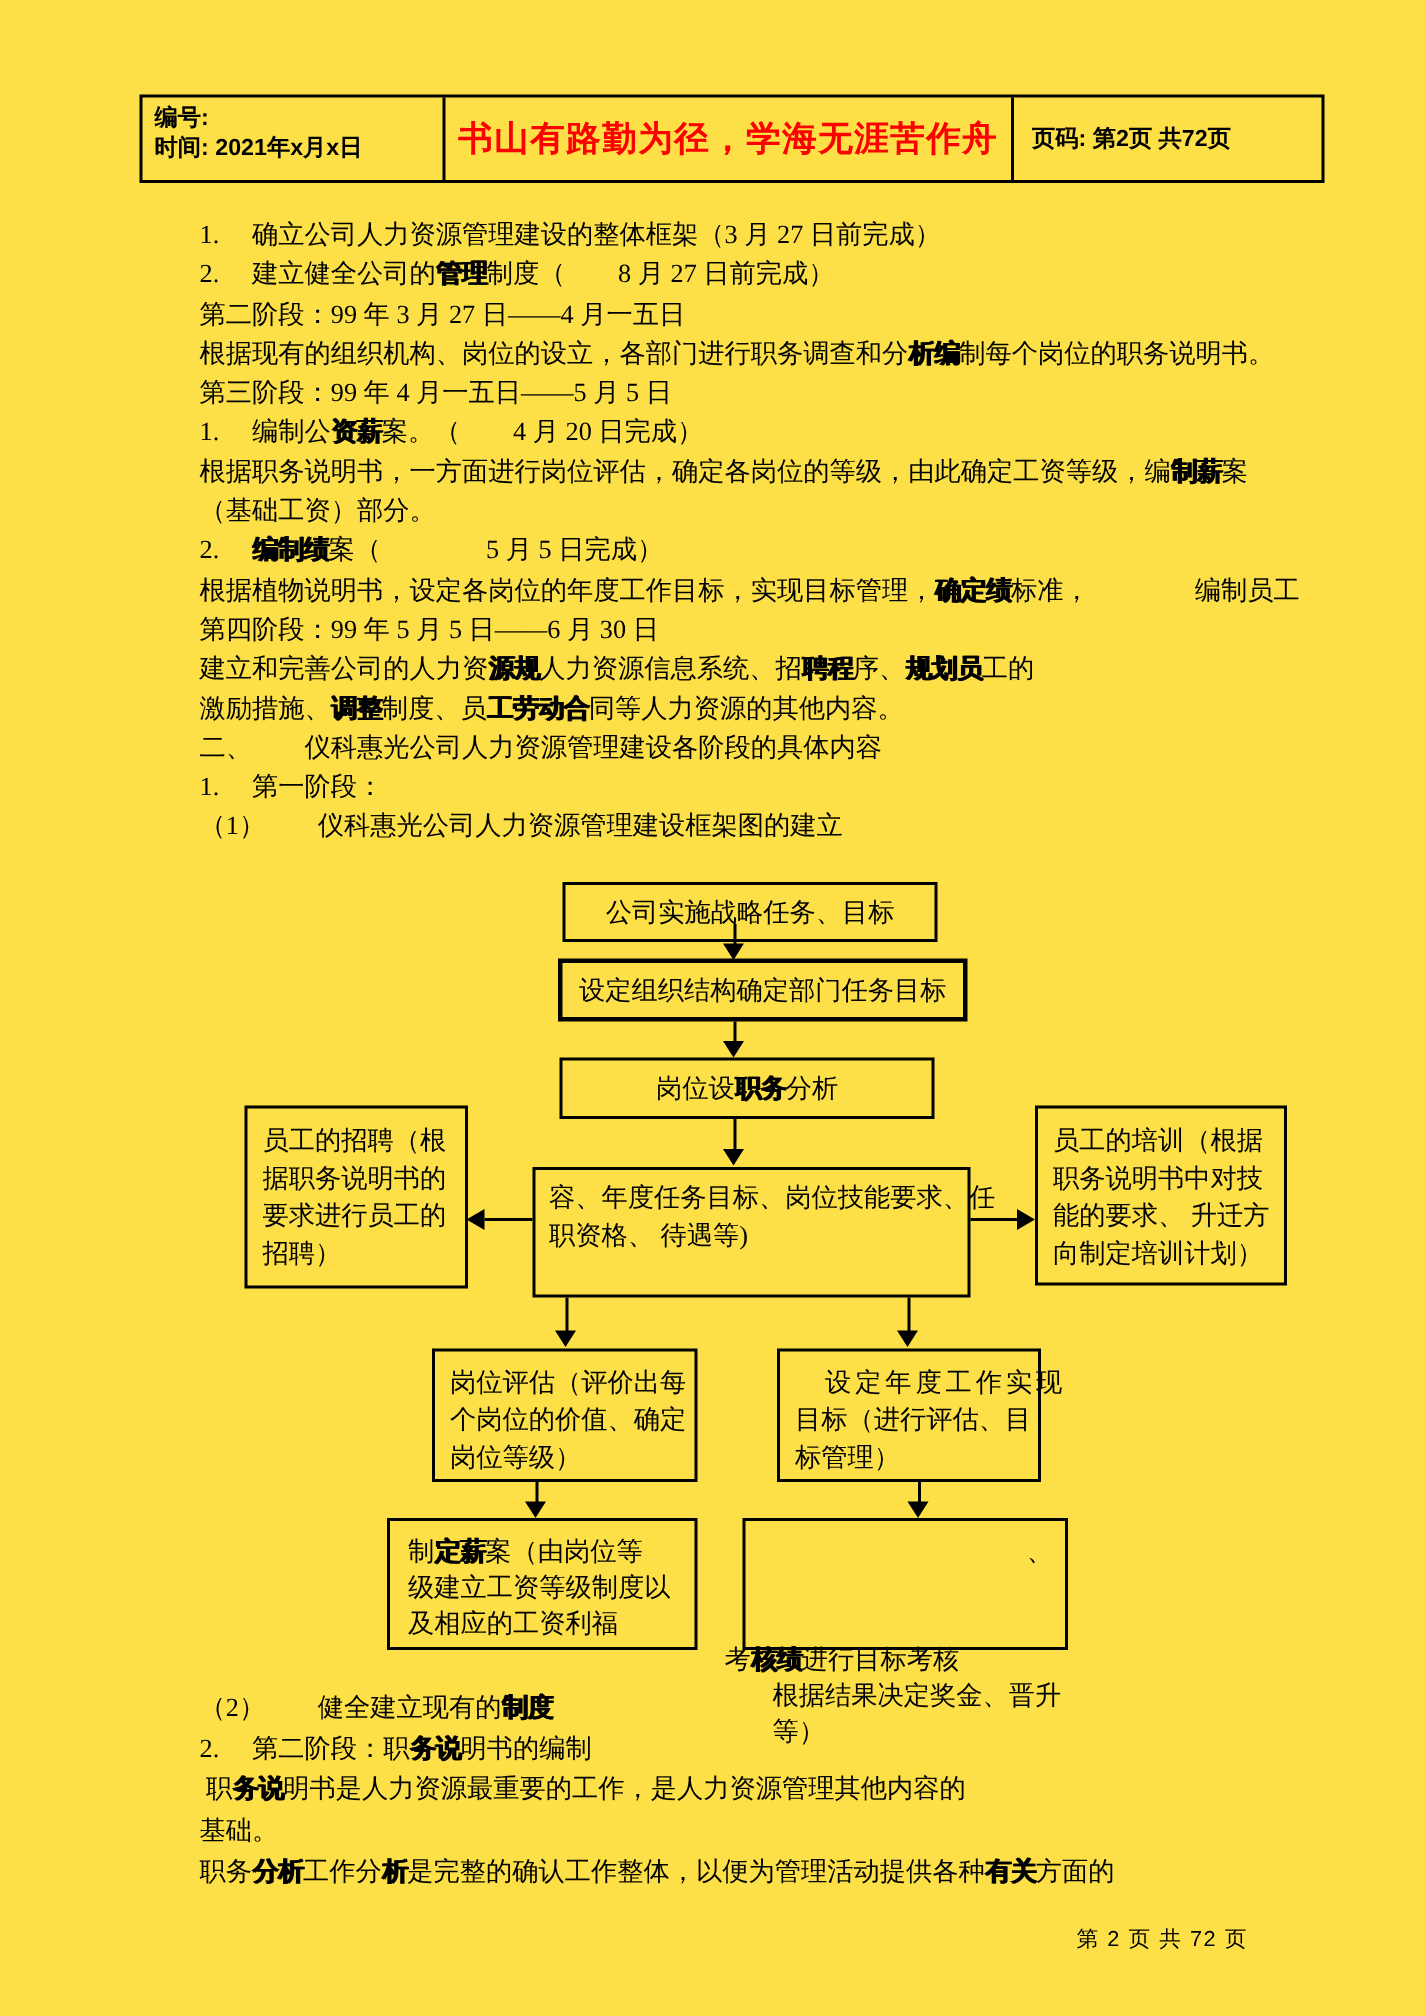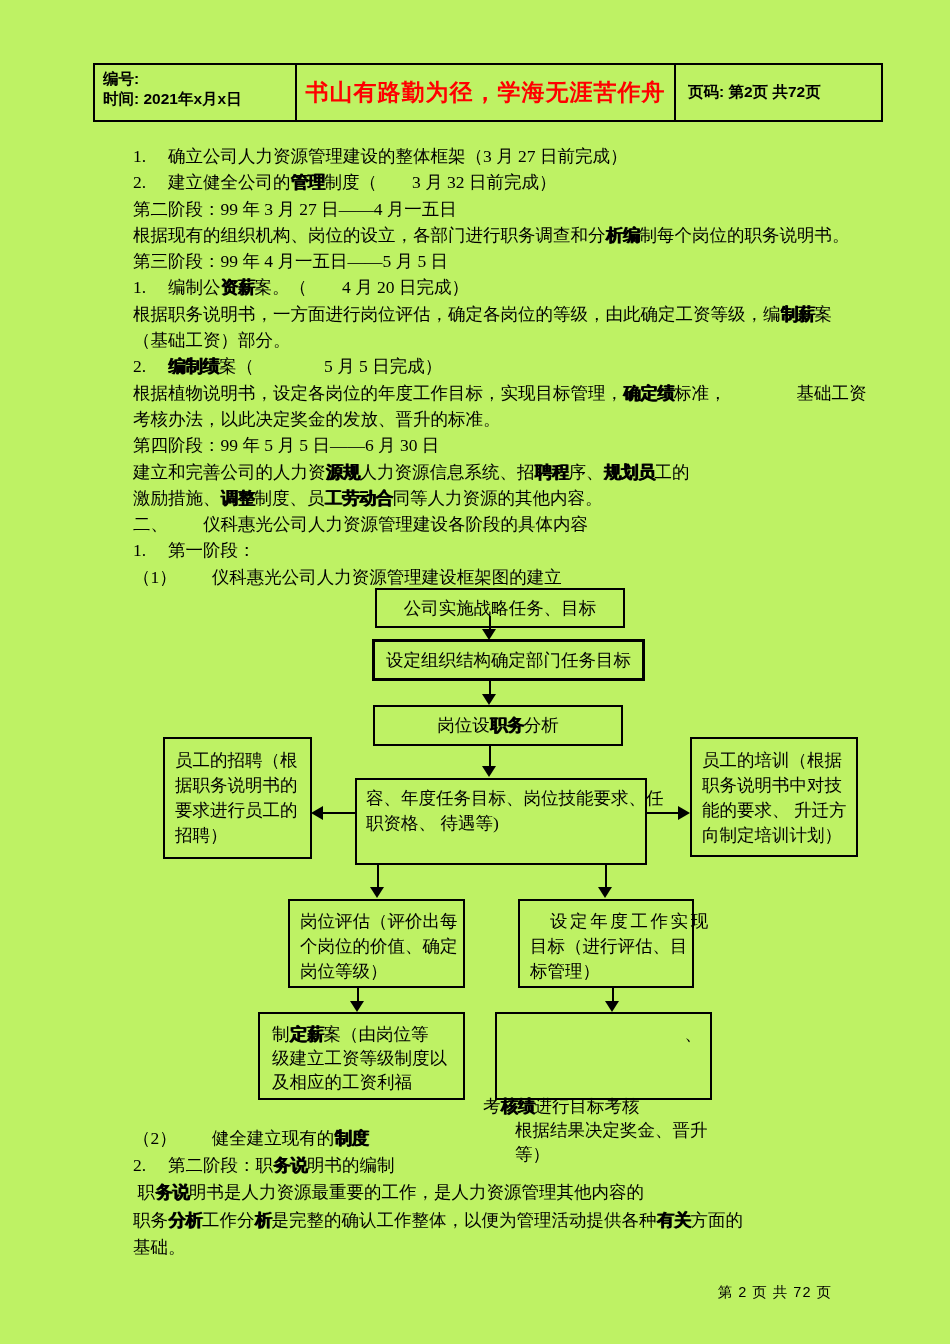--- a/index.html
+++ b/index.html
@@ -1,16 +1,16 @@
 <!DOCTYPE html>
 <html><head>
 <meta charset="utf-8">
 <style>
   html,body{margin:0;padding:0;background:#fff;}
-  .page{position:relative;width:950px;height:1344px;background:#bef264;color:#000;overflow:hidden;
+  .page{position:relative;width:950px;height:1344px;background:#fde047;color:#000;overflow:hidden;
         font-family:"Liberation Serif","DejaVu Serif",serif;}
   
   .hdr{position:absolute;left:93px;top:63px;width:790px;height:59px;display:flex;box-sizing:border-box;
        border-top:2px solid #000;border-bottom:2px solid #000;border-left:2px solid #000;border-right:2px solid #000;
        font-family:"Liberation Sans","DejaVu Sans",sans-serif;font-weight:bold;}
   .hdr-c1{width:202px;box-sizing:border-box;border-right:2px solid #000;padding:4px 0 0 8px;
           font-size:15.5px;line-height:20px;}
   .hdr-c2{flex:1;box-sizing:border-box;border-right:2px solid #000;display:flex;align-items:center;
           justify-content:center;font-size:23px;letter-spacing:1px;}
   .hdr-c3{width:205px;display:flex;align-items:center;padding-left:12px;font-size:15.5px;box-sizing:border-box;}
@@ -61,30 +61,29 @@
     <div class="hdr-c2">
       <span style="color:#ff0000;">书山有路勤为径，学海无涯苦作舟</span>
     </div>
     <div class="hdr-c3">
       <span>页码: 第2页 共72页</span>
     </div>
   </div>
 
   <div id="paras">
       <div class="tline"><span>1.　 确立公司人力资源管理建设的整体框架（3 月 27 日前完成）</span></div>
-      <div class="tline"><span>2.　 建立健全公司的</span><span class="ov">管理</span><span>制度（　　3 月 32 日前完成）</span></div>
+      <div class="tline"><span>2.　 建立健全公司的</span><span class="ov">管理</span><span>制度（　　8 月 27 日前完成）</span></div>
       <div class="tline"><span>第二阶段：99 年 3 月 27 日——4 月一五日</span></div>
       <div class="tline"><span>根据现有的组织机构、岗位的设立，各部门进行职务调查和分</span><span class="ov">析编</span><span>制每个岗位的职务说明书。</span></div>
       <div class="tline"><span>第三阶段：99 年 4 月一五日——5 月 5 日</span></div>
       <div class="tline"><span>1.　 编制公</span><span class="ov">资薪</span><span>案。（　　4 月 20 日完成）</span></div>
       <div class="tline"><span>根据职务说明书，一方面进行岗位评估，确定各岗位的等级，由此确定工资等级，编</span><span class="ov">制薪</span><span>案</span></div>
       <div class="tline"><span>（基础工资）部分。</span></div>
       <div class="tline"><span>2.　 </span><span class="ov">编制绩</span><span>案（　　　　5 月 5 日完成）</span></div>
-      <div class="tline"><span>根据植物说明书，设定各岗位的年度工作目标，实现目标管理，</span><span class="ov">确定绩</span><span>标准，　　　　基础工资</span></div>
-      <div class="tline"><span>考核办法，以此决定奖金的发放、晋升的标准。</span></div>
+      <div class="tline"><span>根据植物说明书，设定各岗位的年度工作目标，实现目标管理，</span><span class="ov">确定绩</span><span>标准，　　　　编制员工</span></div>
       <div class="tline"><span>第四阶段：99 年 5 月 5 日——6 月 30 日</span></div>
       <div class="tline"><span>建立和完善公司的人力资</span><span class="ov">源规</span><span>人力资源信息系统、招</span><span class="ov">聘程</span><span>序、</span><span class="ov">规划员</span><span>工的</span></div>
       <div class="tline"><span>激励措施、</span><span class="ov">调整</span><span>制度、员</span><span class="ov">工劳动合</span><span>同等人力资源的其他内容。</span></div>
       <div class="tline"><span>二、　　仪科惠光公司人力资源管理建设各阶段的具体内容</span></div>
       <div class="tline"><span>1.　 第一阶段：</span></div>
       <div class="tline"><span>（1）　　仪科惠光公司人力资源管理建设框架图的建立</span></div>
     </div>
 
   <div>
     <div class="fbox" id="box-strategy"><div class="tline"><span>公司实施战略任务、目标</span></div></div>
@@ -136,21 +135,21 @@
     <div>
       <div class="stem-h" style="left:647px;top:812px;width:31px;"></div>
       <div class="head-right" style="left:678px;top:806px;"></div>
     </div>
   </div>
 
   <div id="paras2">
       <div class="tline"><span>（2）　　健全建立现有的</span><span class="ov">制度</span></div>
       <div class="tline"><span>2.　 第二阶段：职</span><span class="ov">务说</span><span>明书的编制</span></div>
       <div class="tline"><span> 职</span><span class="ov">务说</span><span>明书是人力资源最重要的工作，是人力资源管理其他内容的</span></div>
+      <div class="tline"><span>基础。</span></div>
       <div class="tline"><span>职务</span><span class="ov">分析</span><span>工作分</span><span class="ov">析</span><span>是完整的确认工作整体，以便为管理活动提供各种</span><span class="ov">有关</span><span>方面的</span></div>
-      <div class="tline"><span>基础。</span></div>
     </div>
 
   <div class="footer">
     <span>第 2 页 共 72 页</span>
   </div>
 
 </div>
 
 </body></html>

